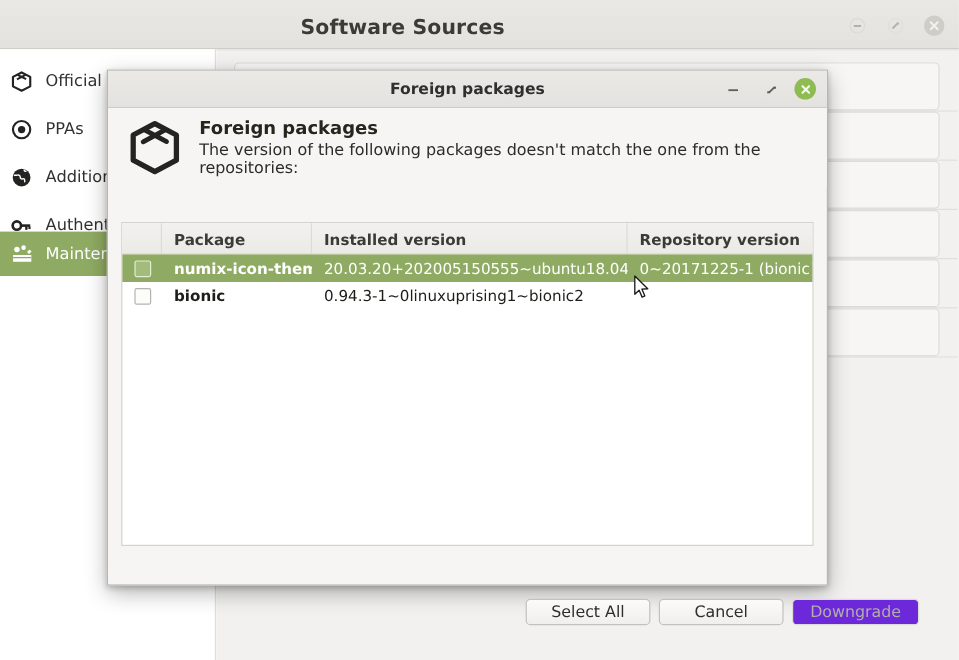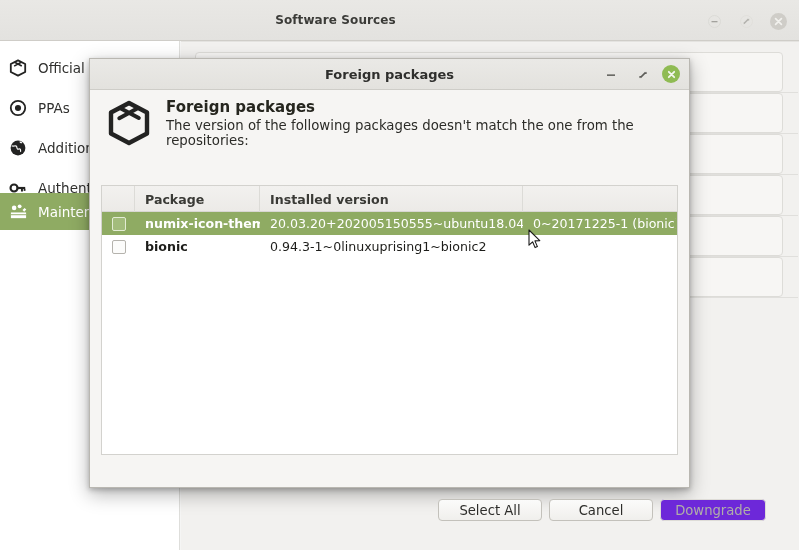--- a/index.html
+++ b/index.html
@@ -15,21 +15,21 @@
     position: absolute; left: 0; top: 0; width: 799px; height: 550px;
     background: #f5f5f4;
   }
   #main-titlebar {
     position: absolute; left: 0; top: 0; width: 799px; height: 41px;
     background: linear-gradient(to bottom, #e9e8e5 0%, #e3e2df 100%);
     border-bottom: 1px solid #cfcdc8;
   }
   #main-title {
     position: absolute; left: 0; top: 13px; width: 671px;
-    text-align: center; font-size: 12px; color: #3b3b38; font-weight: 600;
+    text-align: center; font-size: 17px; color: #3b3b38; font-weight: 600;
     letter-spacing: .1px;
   }
   .win-btn {
     position: absolute; top: 13px; width: 16px; height: 16px;
     display: flex; align-items: center; justify-content: center;
   }
   #main-min  { left: 706px; }
   #main-max  { left: 738px; }
   #main-close{ left: 769px; top: 12px; width: 18px; height: 18px; }
   .gray-circle {
@@ -300,20 +300,21 @@
       <div id="dlg-head-title">Foreign packages</div>
       <div id="dlg-head-sub">The version of the following packages doesn't match the one from the repositories:</div>
     </div>
   </div>
 
   <div id="table-wrap">
     <div id="table-header">
       <div class="th c0"></div>
       <div class="th c1">Package</div>
       <div class="th c2">Installed version</div>
+      <div class="th c3">Repository version</div>
     </div>
 
     <div class="trow selected" style="top:26px">
       <div class="td c0">
         <span class="cbox"></span>
       </div>
       <div class="td c1">numix-icon-theme</div>
       <div class="td c2">20.03.20+202005150555~ubuntu18.04.1</div>
       <div class="td c3">0~20171225-1 (bionic)</div>
     </div>

